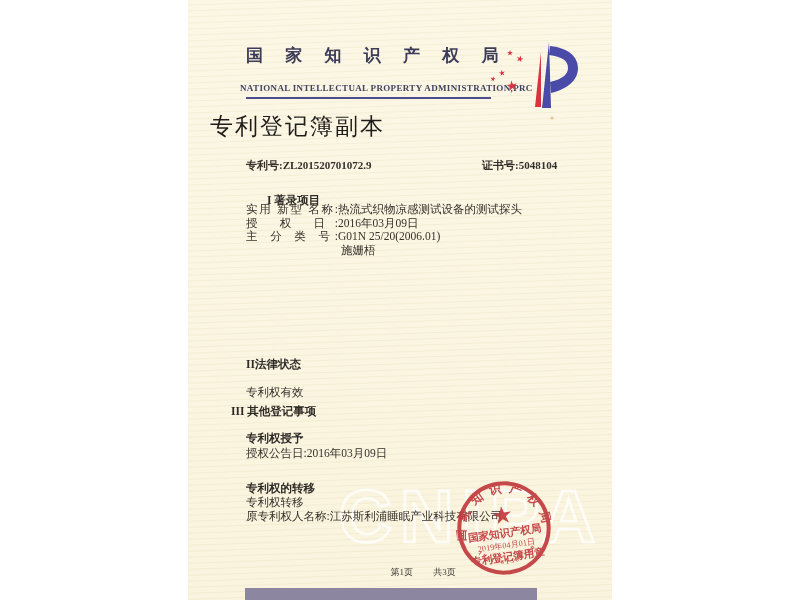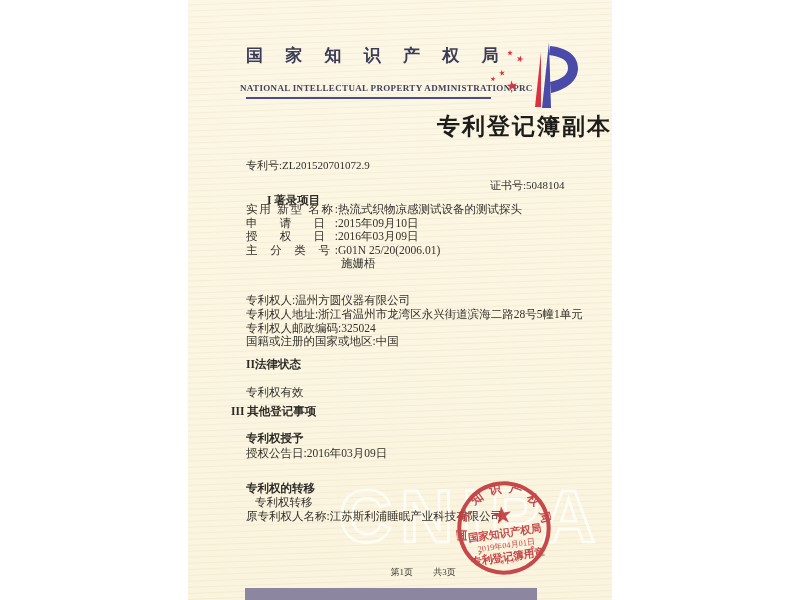--- a/index.html
+++ b/index.html
@@ -19,26 +19,26 @@
 
   .abs { position:absolute; }
 
   
   .agency-cn { left:58px; top:44px; font-size:17px; font-weight:700;
     letter-spacing:9px; color:#3c3c58; white-space:nowrap;text-align:center; }
   .agency-en { left:52px; top:83px; font-size:9px; font-weight:700;
     letter-spacing:0.35px; color:#42425f; white-space:nowrap; }
   .header-rule { left:58px; top:97px; width:245px; height:2px; background:#4c4c8e; }
 
-  .doc-title { left:0; top:111px; width:100%; text-align:right; padding-left:22px;
-    font-size:23px; font-weight:700; letter-spacing:2px; color:#1e1c1a; }
+  .doc-title { left:0; top:111px; width:100%; text-align:left; padding-left:22px;
+    font-size:23px; font-weight:400; letter-spacing:2px; color:#1e1c1a; }
 
-  .pn-row { top:158px; font-size:11px; font-weight:400; color:#33302c; }
+  .pn-row { top:158px; font-size:11px; font-weight:700; color:#33302c; }
   .pn-left { left:58px; }
-  .pn-right { left:302px;margin-top:20px; }
+  .pn-right { left:294px; }
 
   .h-bold { font-size:11.5px; font-weight:700; color:#2e2b27; white-space:nowrap; }
   .body-txt { font-size:11.5px; color:#34302b; white-space:nowrap; }
 
   .sec1-head { left:58px; top:193px;margin-left:21px; }
 
   .fields { left:58px; top:203px; line-height:13.5px; font-size:11.5px; color:#34302b; }
   .f-row { white-space:nowrap; }
   .f-label { display:inline-block; width:92px; text-align:justify;
     text-align-last:justify; vertical-align:top; }
@@ -46,21 +46,21 @@
   .f-cont { margin-left:95px; }
 
   .holder { left:58px; top:294px; line-height:13.8px; font-size:11.5px; color:#34302b; }
 
   .sec2-head { left:58px; top:357px; }
   .sec2-status { left:58px; top:372px;margin-top:13px; }
   .sec3-head { left:43px; top:404px; }
   .grant-head { left:58px; top:431px; }
   .grant-line { left:58px; top:446px; }
   .transfer-head { left:58px; top:481px; }
-  .transfer-l1 { left:58px; top:495px;margin-left:9px; }
+  .transfer-l1 { left:58px; top:495px; }
   .transfer-l2 { left:58px; top:509px; }
 
   .footer { left:0; top:566px; width:100%; text-align:center; padding-left:46px;
     font-size:9px; color:#3a3632; }
   .footer span { margin:0 9px; }
 
   .bottom-bar { left:57px; top:588px; width:292px; height:12px; background:#8d86a0; }
 
   .watermark { left:118px; top:462px; pointer-events:none; }
   .seal-wrap { left:268px; top:480px; width:96px; height:96px;
@@ -103,37 +103,28 @@
     <div class="abs pn-row pn-left">专利号:ZL201520701072.9</div>
     <div class="abs pn-row pn-right">证书号:5048104</div>
 
     <div class="abs h-bold sec1-head">I 著录项目</div>
 
     <div class="abs fields">
       <div class="f-row">
         <span class="f-label">实用 新型 名称:</span><span class="f-value">热流式织物凉感测试设备的测试探头</span>
       </div>
       <div class="f-row">
-        <span class="f-label">申 请 日:</span><span class="f-value">2015年09月10日</span>
-      </div>
-      <div class="f-row">
         <span class="f-label">授 权 日:</span><span class="f-value">2016年03月09日</span>
       </div>
       <div class="f-row">
         <span class="f-label">主 分 类 号:</span><span class="f-value">G01N 25/20(2006.01)</span>
       </div>
       <div class="f-row f-cont">施姗梧</div>
     </div>
 
-    <div class="abs holder">
-      <div>专利权人:温州方圆仪器有限公司</div>
-      <div>专利权人地址:浙江省温州市龙湾区永兴街道滨海二路28号5幢1单元</div>
-      <div>专利权人邮政编码:325024</div>
-      <div>国籍或注册的国家或地区:中国</div>
-    </div>
 
     <div class="abs h-bold sec2-head">II法律状态</div>
     <div class="abs body-txt sec2-status">专利权有效</div>
 
     <div class="abs h-bold sec3-head">III 其他登记事项</div>
     <div class="abs h-bold grant-head">专利权授予</div>
     <div class="abs body-txt grant-line">授权公告日:2016年03月09日</div>
     <div class="abs h-bold transfer-head">专利权的转移</div>
     <div class="abs body-txt transfer-l1">专利权转移</div>
     <div class="abs body-txt transfer-l2">原专利权人名称:江苏斯利浦睡眠产业科技有限公司</div>

